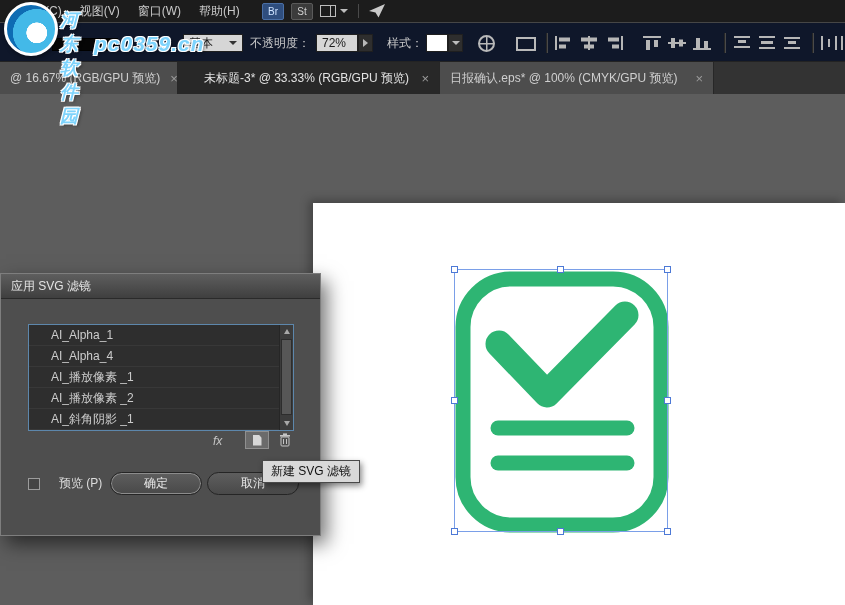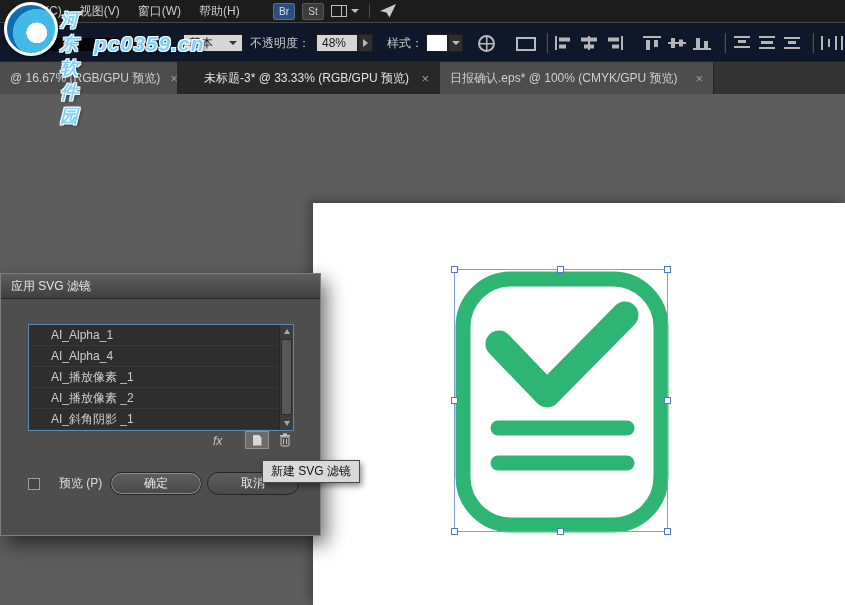--- a/index.html
+++ b/index.html
@@ -10,21 +10,21 @@
     font-family:"Liberation Sans","DejaVu Sans",sans-serif;
     font-size:12px; color:#c9c9c9;
   }
 
   
   .menubar { position:absolute; left:0; top:0; width:100%; height:22px;
     background:#1c1c1c; display:flex; align-items:center; z-index:10; }
   .menu-item { padding:0 9px; cursor:default; }
   .menu-item:first-child { margin-left:12px; }
   .mb-icons { position:absolute; left:262px; top:2px; height:18px;
-    display:flex; align-items:center; gap:7px;margin-left:11px; }
+    display:flex; align-items:center; gap:7px; }
   .tile { width:22px; height:17px; display:flex; align-items:center;
     justify-content:center; font-size:10px; border-radius:2px; }
   .tile-br { background:#2f4e7e; color:#cfe3ff; border:1px solid #4a6fa5; }
   .tile-st { background:#3b3b3b; color:#d0d0d0; border:1px solid #5a5a5a; }
   .ws { display:flex; align-items:center; gap:4px; }
   .ws-grid { width:16px; height:12px; border:1px solid #bdbdbd; position:relative; }
   .ws-grid::after { content:""; position:absolute; right:4px; top:0; bottom:0; width:1px; background:#bdbdbd; }
   .caret { width:0; height:0; border-left:4px solid transparent;
     border-right:4px solid transparent; border-top:4px solid #bdbdbd; }
   .vsep { width:1px; height:14px; background:#4a4a4a; margin:0 3px; }
@@ -162,21 +162,21 @@
 <div class="controlbar">
   <div class="stroke-preview"></div>
 
   <div class="field preset-field">
     <span>基本</span>
     <span class="caret caret-dark"></span>
   </div>
 
   <span class="lbl lbl-opacity">不透明度：</span>
   <div class="field opacity-field">
-    <span>48%</span>
+    <span>72%</span>
   </div>
   <div class="opacity-arrow">
     <span class="tri-right"></span>
   </div>
 
   <span class="lbl lbl-style">样式：</span>
   <div class="style-swatch"></div>
   <div class="style-caret">
     <span class="caret"></span>
   </div>

